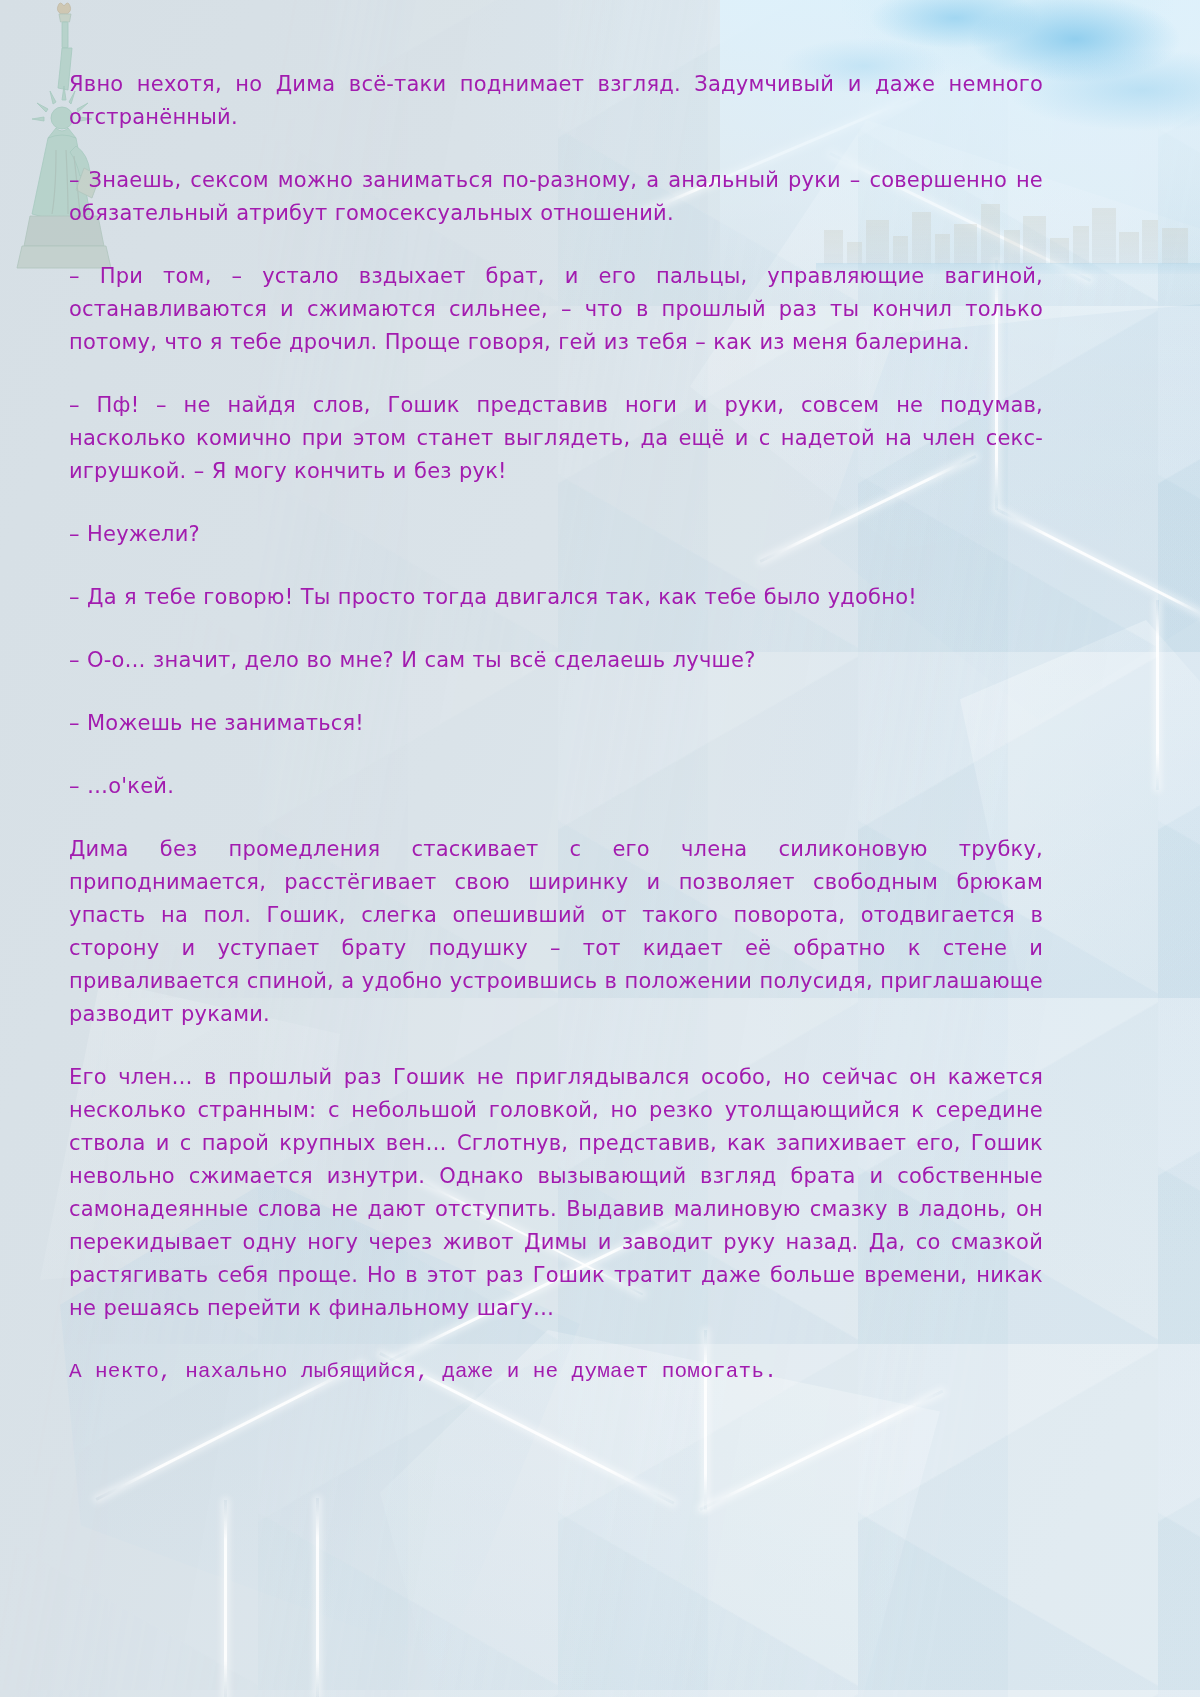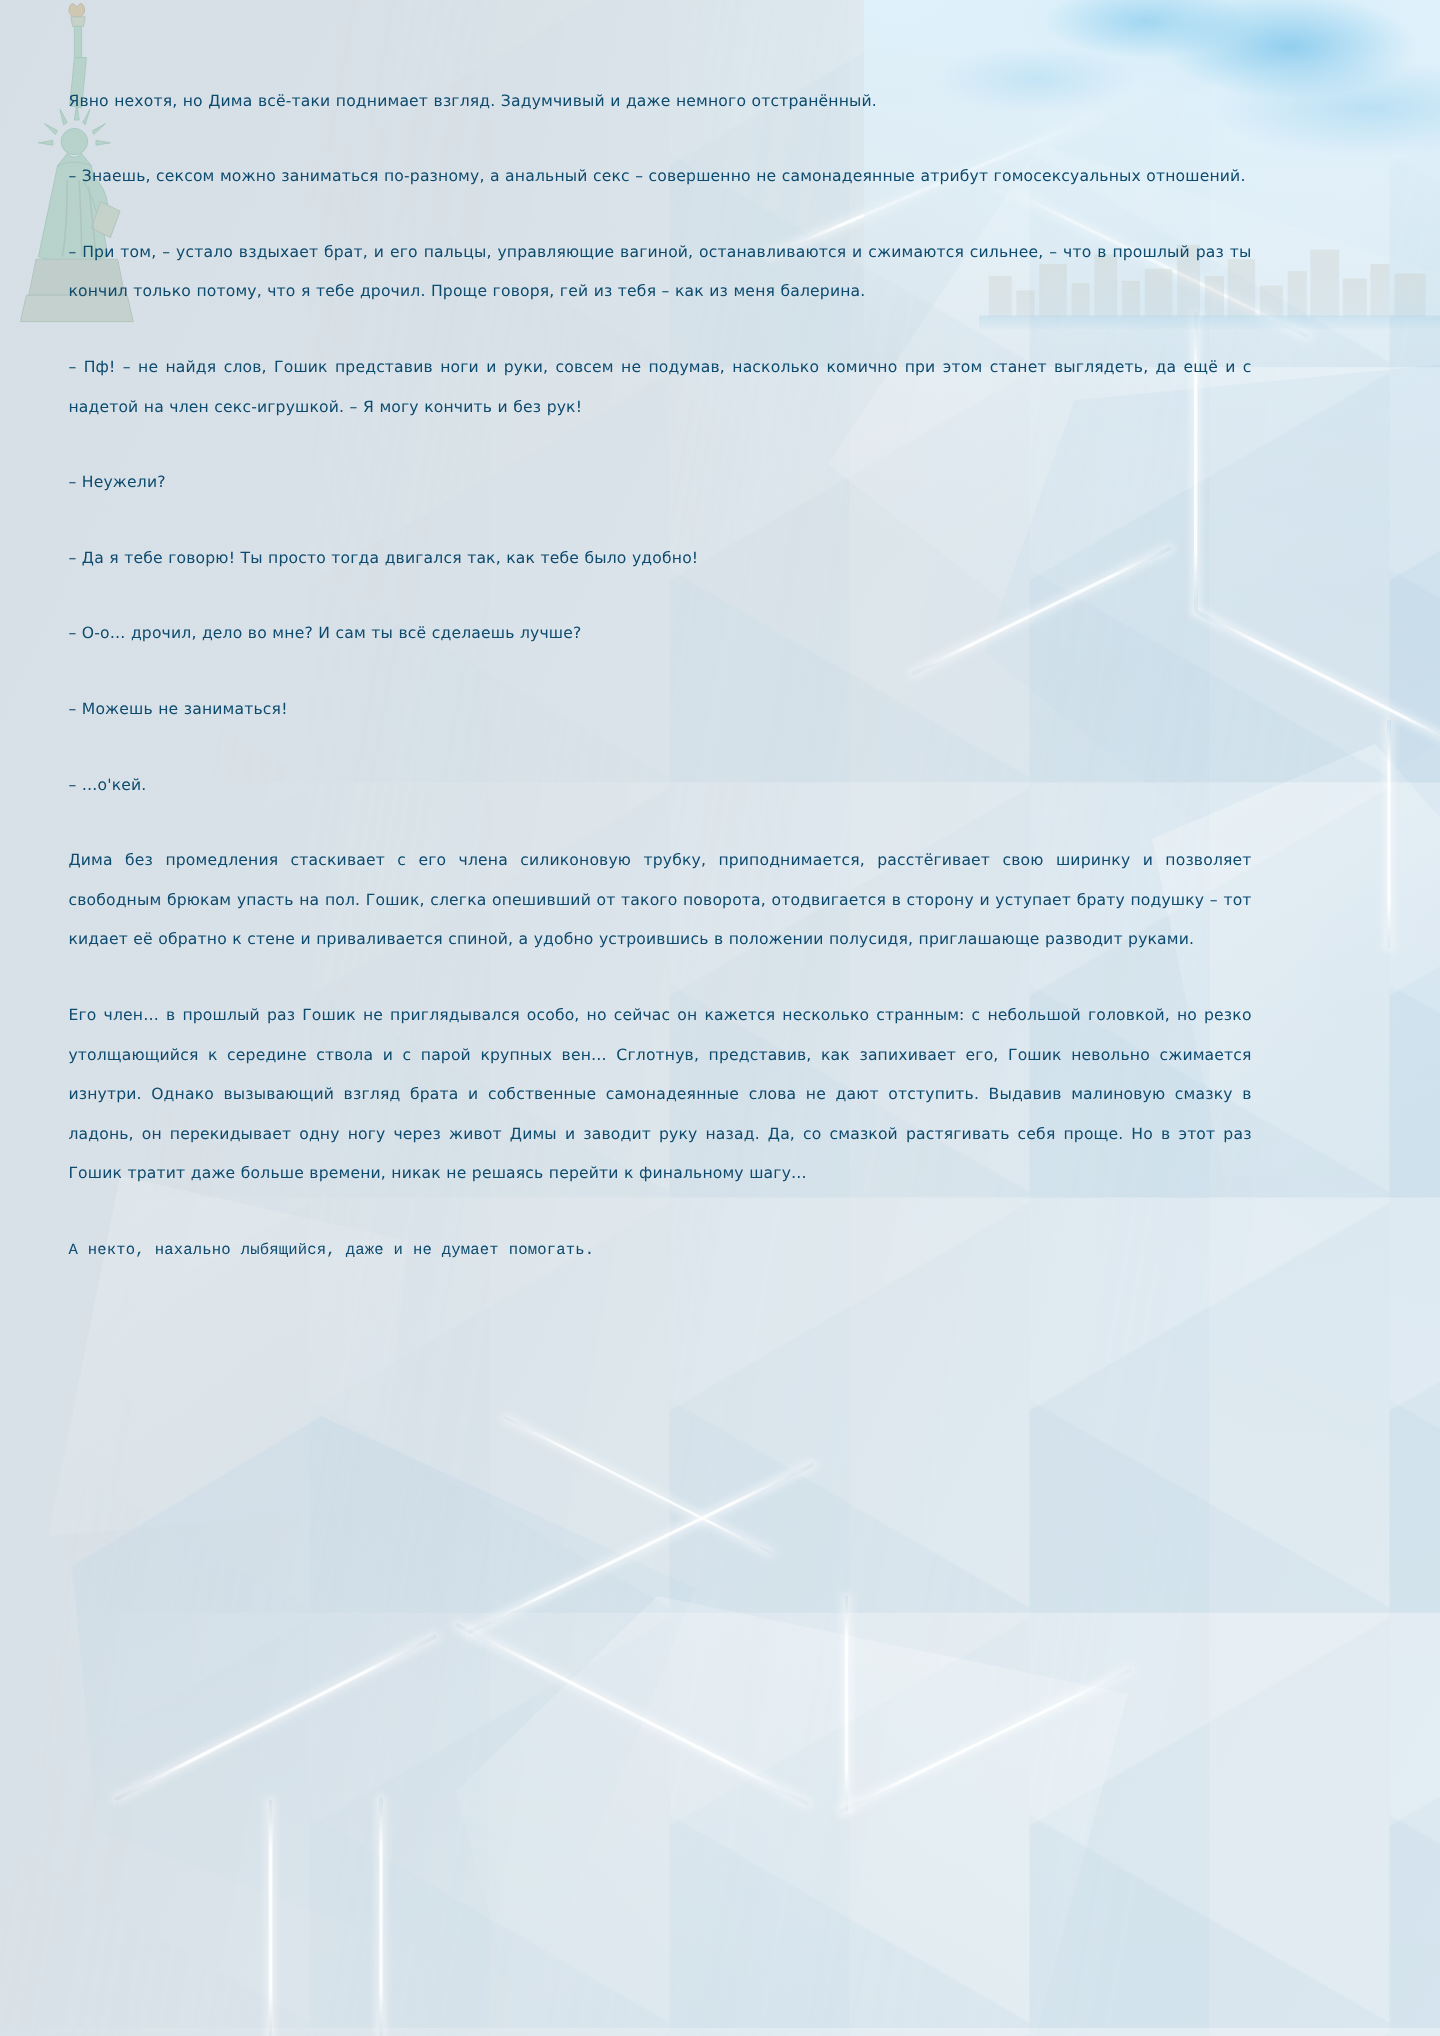--- a/index.html
+++ b/index.html
@@ -155,25 +155,25 @@
 
   #content {
     position: absolute;
     left: 57px;
     top: 68px;
     width: 986px;
     z-index: 5;
   }
 
   p.para {
-    margin: 0 0 30px 0;
+    margin: 0 0 30px 12px;
     font-family: "DejaVu Sans", sans-serif;
-    font-size: 13px;
+    font-size: 21px;
     line-height: 33px;
-    color: #0c4a6e;
+    color: #a21caf;
     text-align: justify;
     text-justify: inter-word;
     letter-spacing: 0.01em;
     word-spacing: 0.02em;
   }
 
   p.para.short {
     text-align: left;
   }
 
@@ -270,26 +270,26 @@
         <path d="M74 156 q4 36 6 58" fill="none" stroke="#8fae9c" stroke-width="1.2"></path>
 
         <path d="M30 216 h68 l6 30 -80 0 z" fill="#aebfb6" stroke="#8fae9c"></path>
         <path d="M22 246 h84 l5 22 -94 0 z" fill="#b6c6bc" stroke="#8fae9c"></path>
       </g>
     </svg>
   </div>
 
   <div id="content">
     <p class="para">Явно нехотя, но Дима всё-таки поднимает взгляд. Задумчивый и даже немного отстранённый.</p>
-    <p class="para">– Знаешь, сексом можно заниматься по-разному, а анальный секс – совершенно не самонадеянные атрибут гомосексуальных отношений.</p>
+    <p class="para">– Знаешь, сексом можно заниматься по-разному, а анальный руки – совершенно не обязательный атрибут гомосексуальных отношений.</p>
     <p class="para">– При том, – устало вздыхает брат, и его пальцы, управляющие вагиной, останавливаются и сжимаются сильнее, – что в прошлый раз ты кончил только потому, что я тебе дрочил. Проще говоря, гей из тебя – как из меня балерина.</p>
     <p class="para">– Пф! – не найдя слов, Гошик представив ноги и руки, совсем не подумав, насколько комично при этом станет выглядеть, да ещё и с надетой на член секс-игрушкой. – Я могу кончить и без рук!</p>
     <p class="para short">– Неужели?</p>
     <p class="para short">– Да я тебе говорю! Ты просто тогда двигался так, как тебе было удобно!</p>
-    <p class="para short">– О-о… дрочил, дело во мне? И сам ты всё сделаешь лучше?</p>
+    <p class="para short">– О-о… значит, дело во мне? И сам ты всё сделаешь лучше?</p>
     <p class="para short">– Можешь не заниматься!</p>
     <p class="para short">– …о'кей.</p>
     <p class="para">Дима без промедления стаскивает с его члена силиконовую трубку, приподнимается, расстёгивает свою ширинку и позволяет свободным брюкам упасть на пол. Гошик, слегка опешивший от такого поворота, отодвигается в сторону и уступает брату подушку – тот кидает её обратно к стене и приваливается спиной, а удобно устроившись в положении полусидя, приглашающе разводит руками.</p>
     <p class="para">Его член… в прошлый раз Гошик не приглядывался особо, но сейчас он кажется несколько странным: с небольшой головкой, но резко утолщающийся к середине ствола и с парой крупных вен… Сглотнув, представив, как запихивает его, Гошик невольно сжимается изнутри. Однако вызывающий взгляд брата и собственные самонадеянные слова не дают отступить. Выдавив малиновую смазку в ладонь, он перекидывает одну ногу через живот Димы и заводит руку назад. Да, со смазкой растягивать себя проще. Но в этот раз Гошик тратит даже больше времени, никак не решаясь перейти к финальному шагу…</p>
     <p class="para short">А некто, нахально лыбящийся, даже и не думает помогать.</p>
   </div>
 
 </div>
 
 </body></html>

